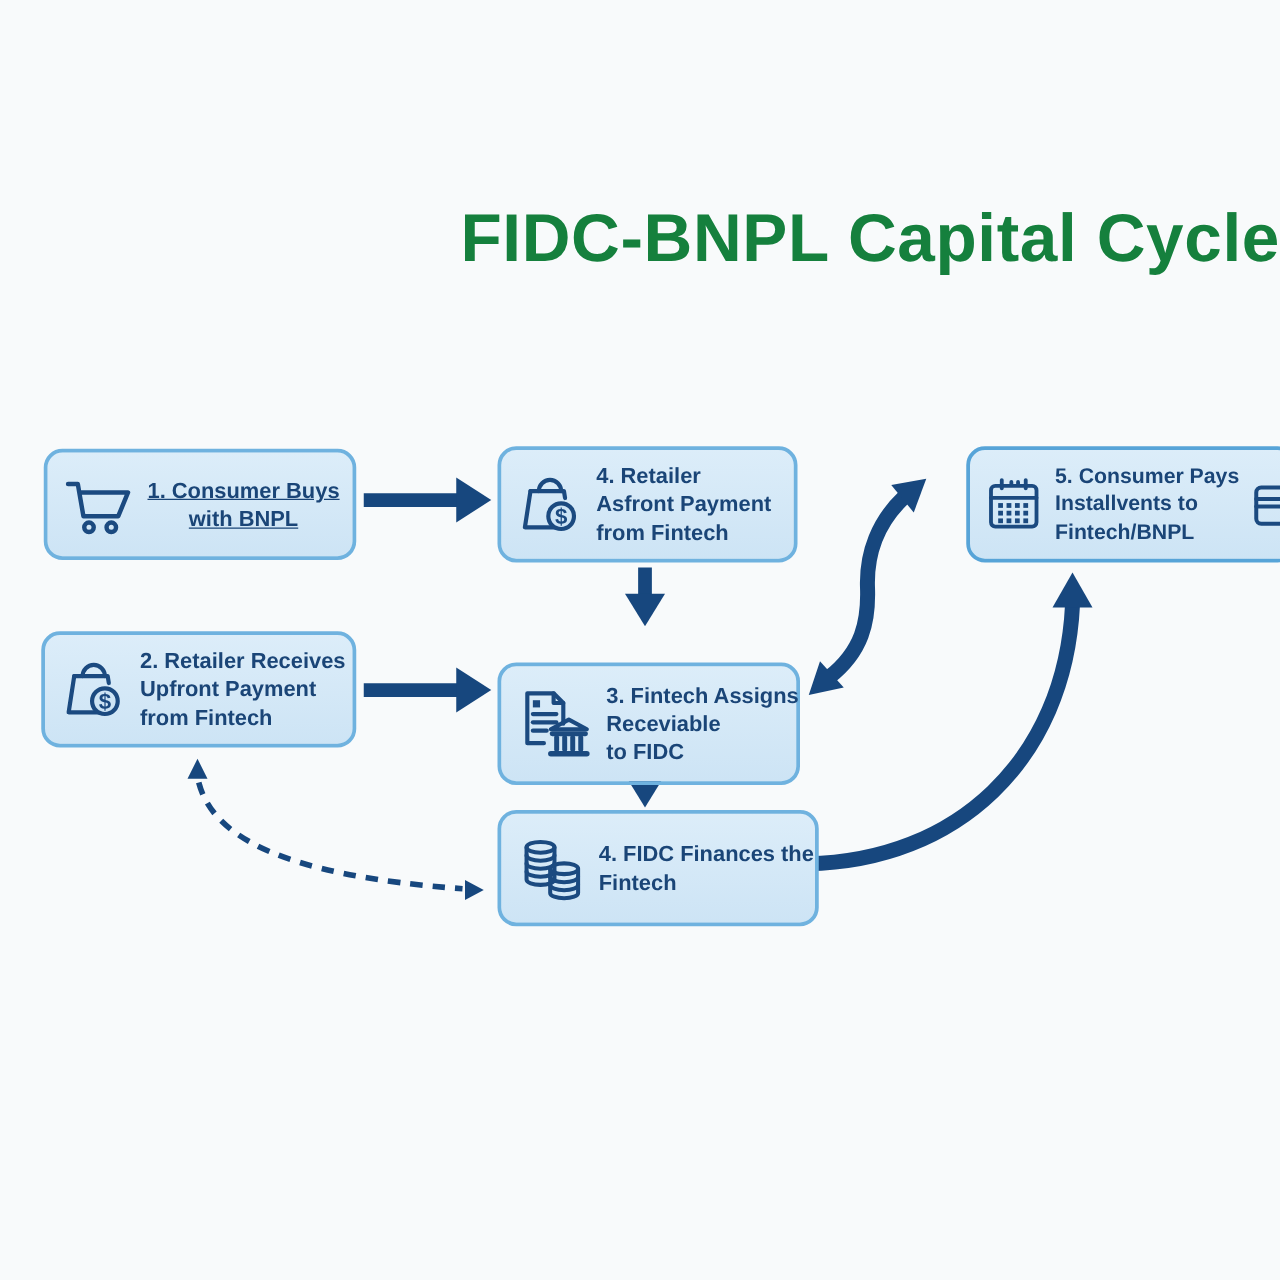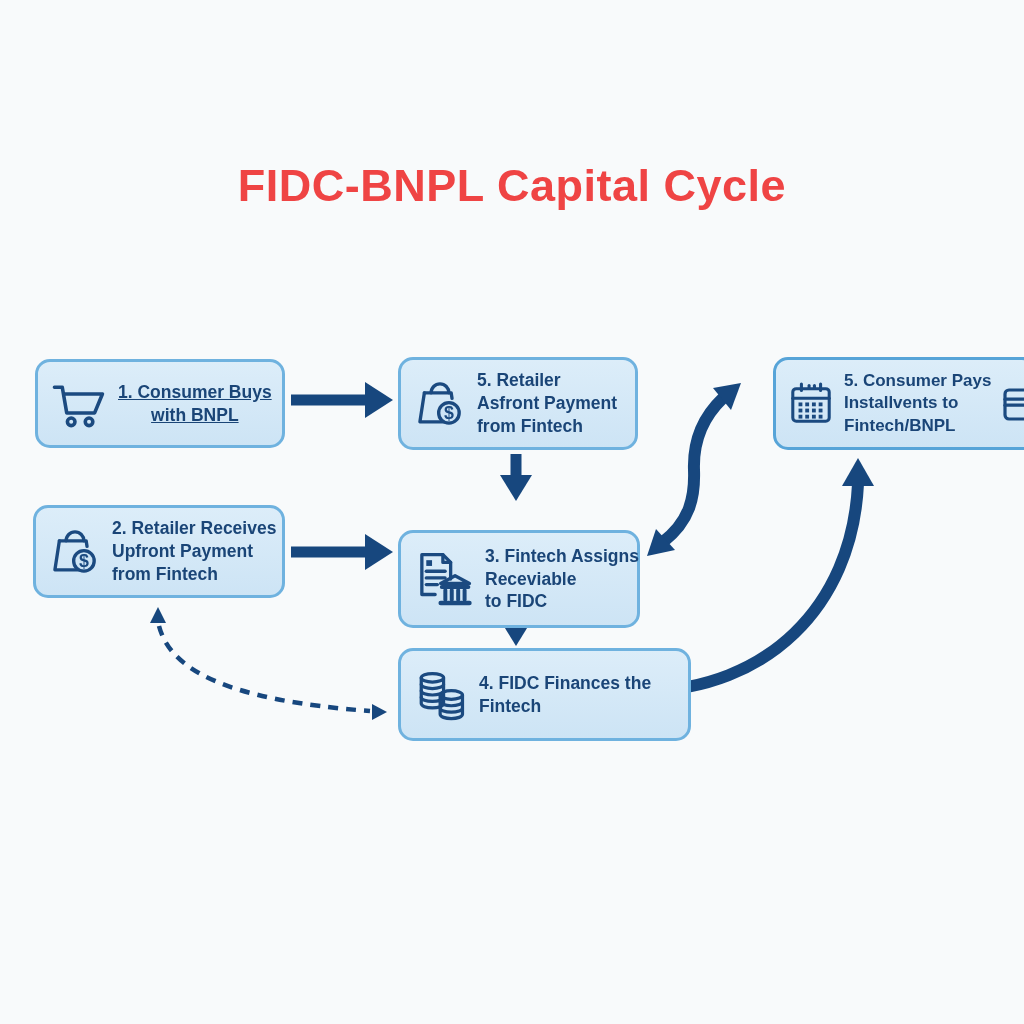--- a/index.html
+++ b/index.html
@@ -5,23 +5,23 @@
   html,body{margin:0;padding:0;}
   body{
     width:1024px;height:1024px;
     background:#f7f9fa;
     font-family:"Liberation Sans", sans-serif;
     overflow:hidden;
   }
   .canvas{position:relative;width:1024px;height:1024px;background:#f8fafb;}
   .title{
     position:absolute;left:0;right:0;top:160px;
-    text-align:center;
-    font-size:45px;font-weight:bold;letter-spacing:.5px;
-    color:#ef4444;
+    text-align:right;
+    font-size:54px;font-weight:bold;letter-spacing:.5px;
+    color:#15803d;
   }
   .box{
     position:absolute;
     box-sizing:border-box;
     background:linear-gradient(180deg,#dcedf9 0%,#cde4f5 100%);
     border:3px solid #6fb2df;
     border-radius:15px;
     display:flex;align-items:center;
     gap:10px;
     padding:0 12px;
@@ -33,21 +33,21 @@
   .box .icon{flex:0 0 auto;display:flex;align-items:center;justify-content:center;}
   .box .label{flex:1 1 auto;}
   .box .label div{white-space:nowrap;}
   .box-1{left:35px;top:359px;width:250px;height:89px;text-decoration:underline;}
   .box-1 .label{text-align:center;}
   .box-2{left:398px;top:357px;width:240px;height:93px;}
   .box-5{left:773px;top:357px;width:264px;height:93px;border-color:#57a4d8;padding:0 8px 0 12px;}
   .box-5 .label{font-size:17px;}
   .box-ml{left:33px;top:505px;width:252px;height:93px;}
   .box-3{left:398px;top:530px;width:242px;height:98px;}
-  .box-4{left:398px;top:648px;width:293px;height:93px;}
+  .box-4{left:398px;top:648px;width:257px;height:93px;}
   svg.arrow-layer{position:absolute;left:0;top:0;width:1024px;height:1024px;pointer-events:none;}
   .arrow-stroke{stroke:#17477e;fill:none;}
   .arrow-fill{fill:#17477e;stroke:none;}
   .icon svg{display:block;}
 </style>
 </head>
 <body>
 
 <div class="canvas">
 
@@ -104,21 +104,21 @@
     <span class="icon">
       <svg width="54" height="58" viewBox="0 0 24 26" fill="none" stroke="#1b4a80" stroke-width="1.5" stroke-linecap="round" stroke-linejoin="round">
         <path d="M5 8 L3 21 L15.5 21 L14.5 14"></path>
         <path d="M5 8 L17 8 L17.4 10.5"></path>
         <path d="M8 8 a4 4 0 0 1 8 0"></path>
         <circle cx="16" cy="17" r="4.6" fill="#cde4f5"></circle>
         <text x="16" y="19.7" font-size="8" font-weight="bold" fill="#1b4a80" stroke="none" text-anchor="middle" font-family="Liberation Sans, sans-serif">$</text>
       </svg>
     </span>
     <span class="label">
-      <div>5. Retailer</div>
+      <div>4. Retailer</div>
       <div>Asfront Payment</div>
       <div>from Fintech</div>
     </span>
   </div>
 
   <div class="box box-5">
     <span class="icon">
       <svg width="46" height="50" viewBox="0 0 24 26" fill="none" stroke="#1b4a80" stroke-width="1.6" stroke-linecap="round" stroke-linejoin="round">
         <rect x="2.5" y="5" width="19" height="17" rx="1.8"></rect>
         <line x1="2.5" y1="10" x2="21.5" y2="10"></line>

